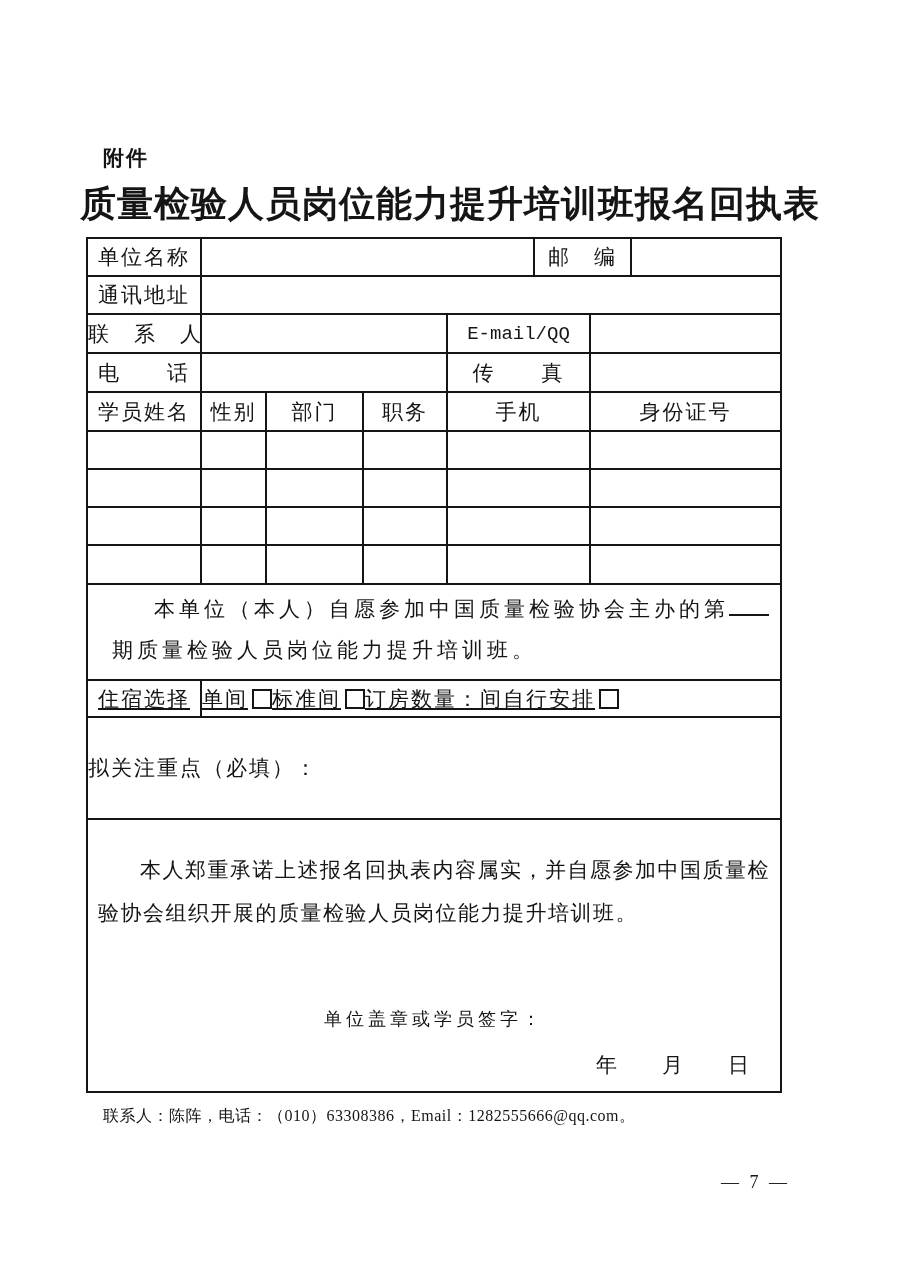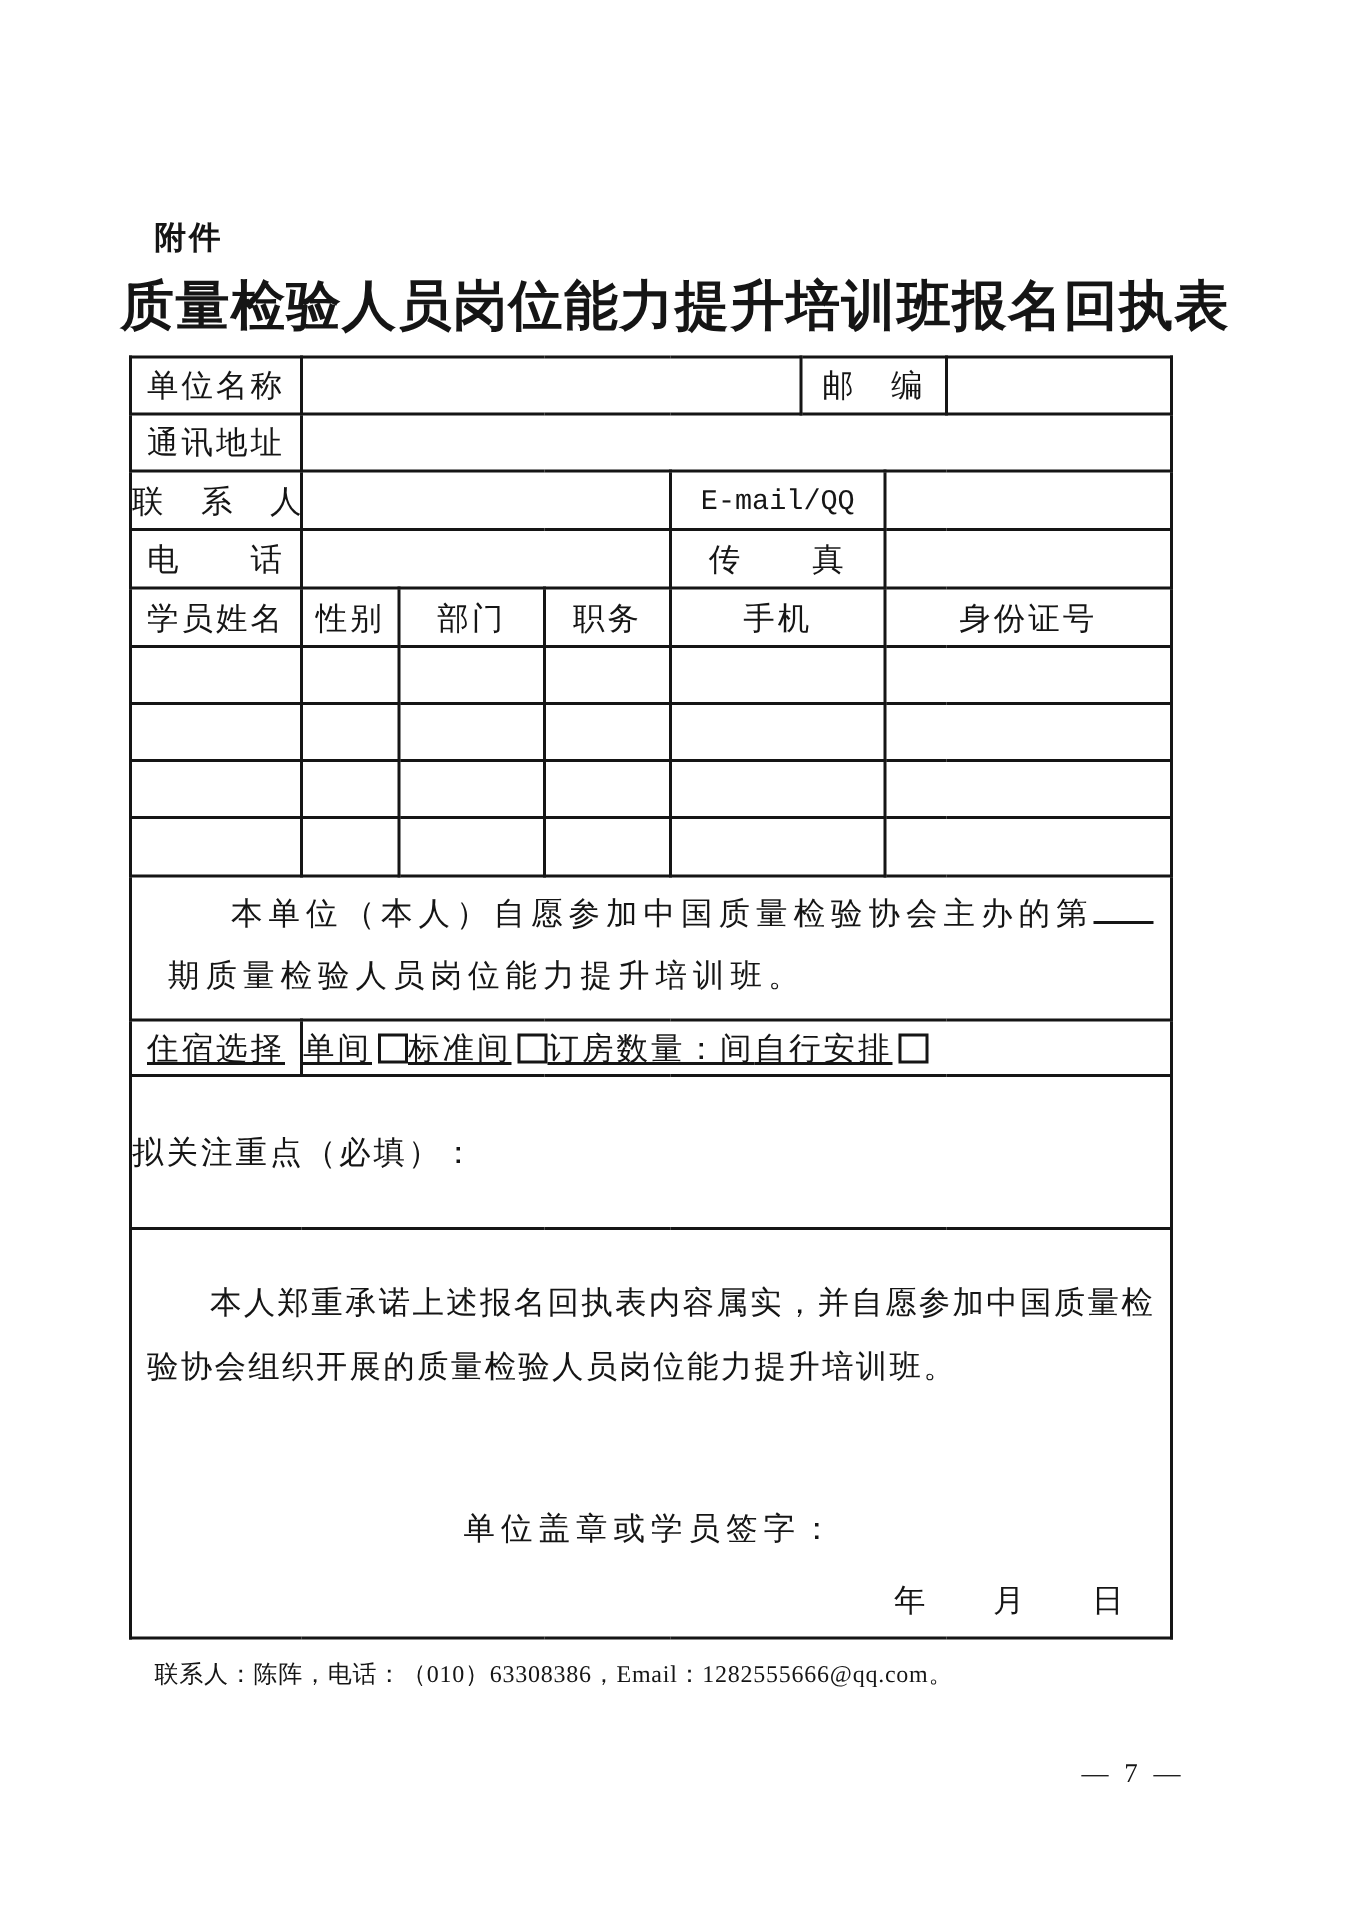--- a/index.html
+++ b/index.html
@@ -65,21 +65,21 @@
   td.focus-cell { vertical-align:top; padding:8px 10px; font-size:21px; letter-spacing:2px; }
 
   td.last-cell { vertical-align:top; }
   .commit {
     margin:16px 10px 0 10px;
     font-size:21px; letter-spacing:1.5px; line-height:43px;
     text-indent:2em;
   }
   .sign {
     margin-top:72px; text-align:center;
-    font-size:21px; letter-spacing:4px;
+    font-size:18px; letter-spacing:4px;
   }
   .date {
     margin-top:20px; text-align:right; padding-right:30px;
     font-size:21px; letter-spacing:1px;
   }
 
   .footer {
     position:absolute; left:103px; top:1106px; width:694px;
     font-size:16px; letter-spacing:0.5px;
   }

